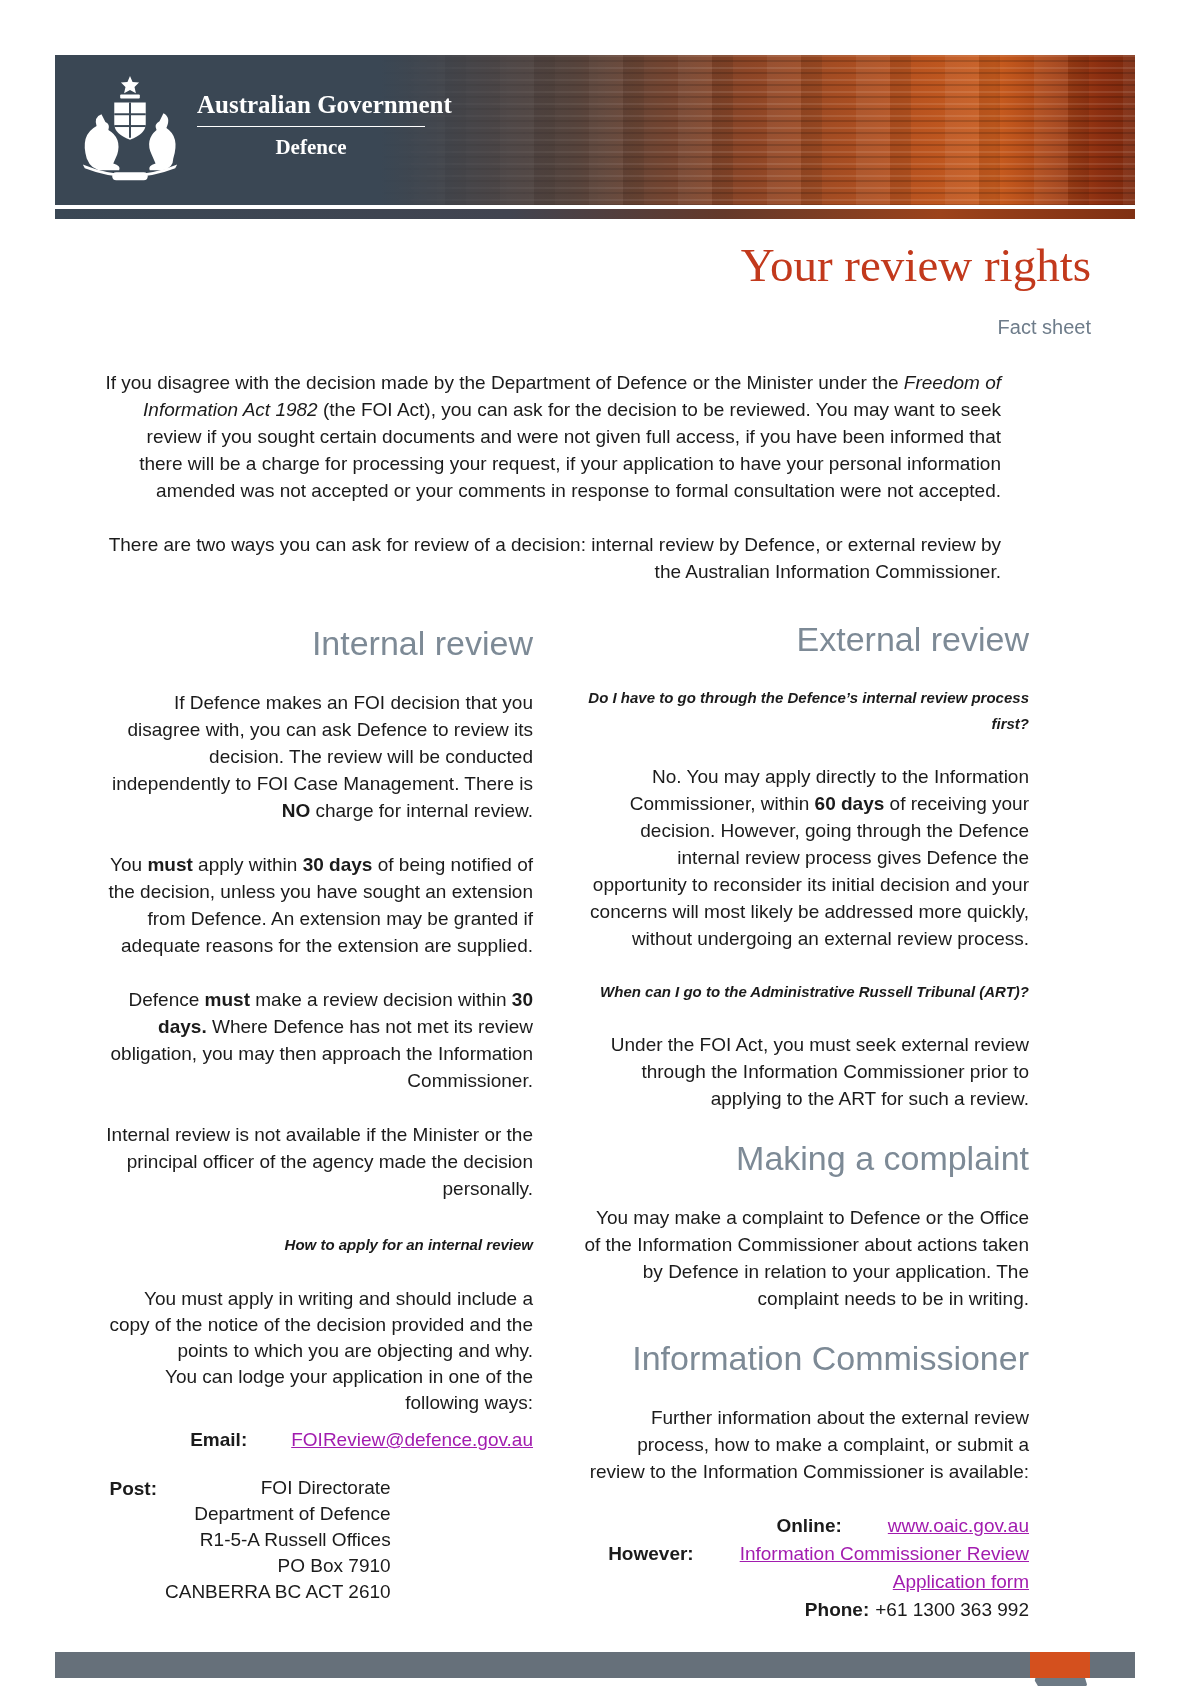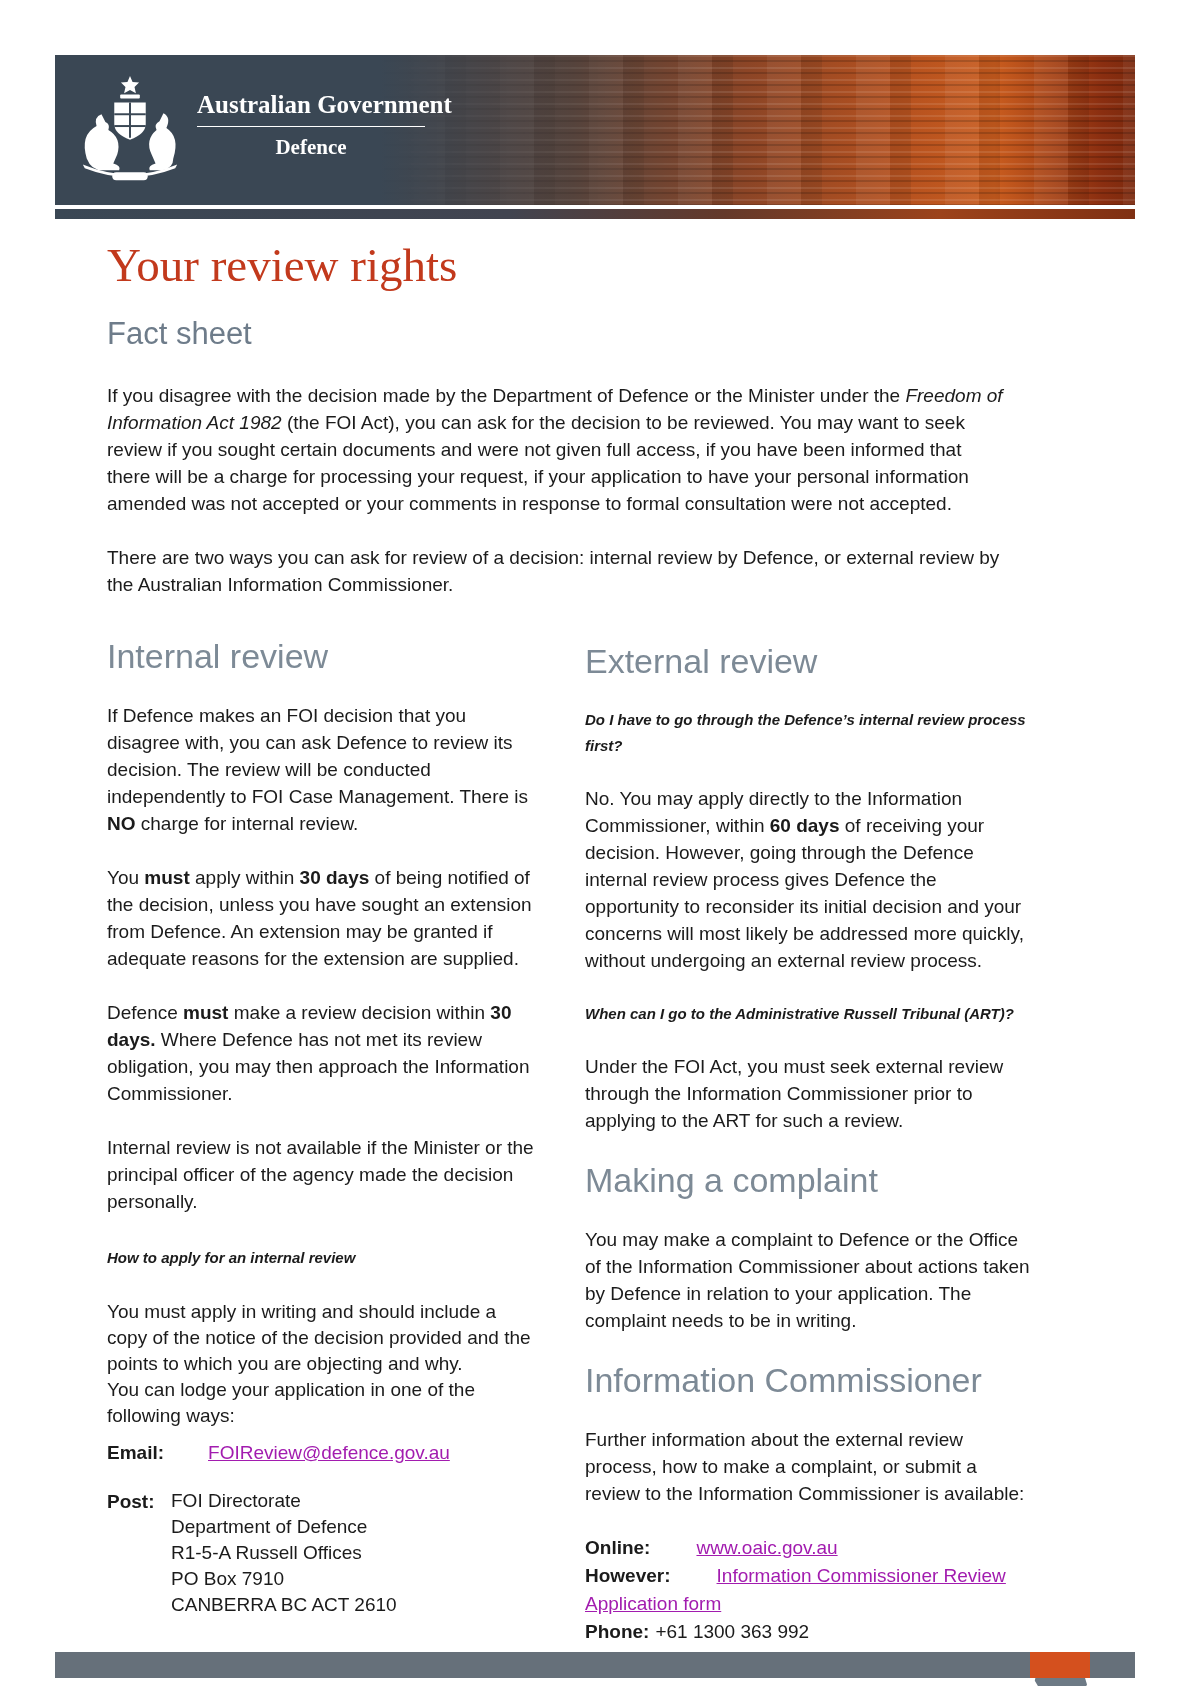--- a/index.html
+++ b/index.html
@@ -19,23 +19,23 @@
     -webkit-mask-image:linear-gradient(90deg, transparent 0%, transparent 30%, #000 62%);
             mask-image:linear-gradient(90deg, transparent 0%, transparent 30%, #000 62%);}
   .crest{position:absolute;left:16px;top:18px;width:118px;height:112px;}
   .gov-text{position:absolute;left:142px;top:36px;color:#fff;font-family:"Liberation Serif", serif;width:228px;}
   .gov-line1{font-size:25px;font-weight:bold;white-space:nowrap;}
   .gov-divider{border-bottom:1.5px solid #ffffff;margin-top:7px;width:228px;}
   .gov-line2{font-size:21px;font-weight:bold;text-align:center;margin-top:8px;}
   .accent-bar{position:absolute;left:55px;top:209px;width:1080px;height:10px;
     background:linear-gradient(90deg,#3a4754 0%,#414450 42%,#64392a 62%,#9c431b 82%,#7f3013 100%);}
   
-  .content{position:absolute;left:107px;top:238px;width:990px;}
+  .content{position:absolute;left:101px;top:238px;width:990px;text-align:right;}
   .title{font-family:"Liberation Serif", serif;font-size:47px;font-weight:normal;color:#c2391c;margin:0 0 24px 0;}
-  .subtitle{font-size:31px;color:#6e7c8a;font-weight:normal;margin:0 0 30px 0;}
+  .subtitle{font-size:20px;color:#6e7c8a;font-weight:normal;margin:0 0 30px 0;}
   p{font-size:19px;line-height:27px;margin:0 0 27px 0;}
   .intro p{width:900px;}
   .columns{display:flex;gap:46px;margin-top:2px;}
   .col-left{width:432px;}
   .col-right{width:450px;}
   .section-heading{font-size:34px;color:#7d8a96;font-weight:normal;margin:12px 0 26px 0;}
   .col-right .section-heading{margin-top:18px;}
   .subhead{font-weight:bold;font-style:italic;font-size:15px;line-height:26px;margin:30px 0 28px 0;}
   .col-right .subhead{margin:0 0 26px 0;}
   .fmt-b{font-weight:bold;}
@@ -126,21 +126,21 @@
             <div class="list-line">FOI Directorate</div>
             <div class="list-line">Department of Defence</div>
             <div class="list-line">R1-5-A Russell Offices</div>
             <div class="list-line">PO Box 7910</div>
             <div class="list-line">CANBERRA BC ACT 2610</div>
           </div>
       </div>
     </div>
 
     <div class="col col-right">
-      <h3 class="section-heading" style="margin-top:17px;">External review</h3>
+      <h3 class="section-heading" style="margin-top:8px;">External review</h3>
       <div class="subhead">Do I have to go through the Defence’s internal review process first?</div>
       <p><span>No. You may apply directly to the Information Commissioner, within </span><span class="fmt-b">60 days</span><span> of receiving your decision. However, going through the Defence internal review process gives Defence the opportunity to reconsider its initial decision and your concerns will most likely be addressed more quickly, without undergoing an external review process.</span></p>
       <div class="subhead">When can I go to the Administrative Russell Tribunal (ART)?</div>
       <p>Under the FOI Act, you must seek external review through the Information Commissioner prior to applying to the ART for such a review.</p>
       <h3 class="section-heading">Making a complaint</h3>
       <p>You may make a complaint to Defence or the Office of the Information Commissioner about actions taken by Defence in relation to your application. The complaint needs to be in writing.</p>
       <h3 class="section-heading">Information Commissioner</h3>
       <p>Further information about the external review process, how to make a complaint, or submit a review to the Information Commissioner is available:</p>
       <div class="ic-contacts">
         <div>

